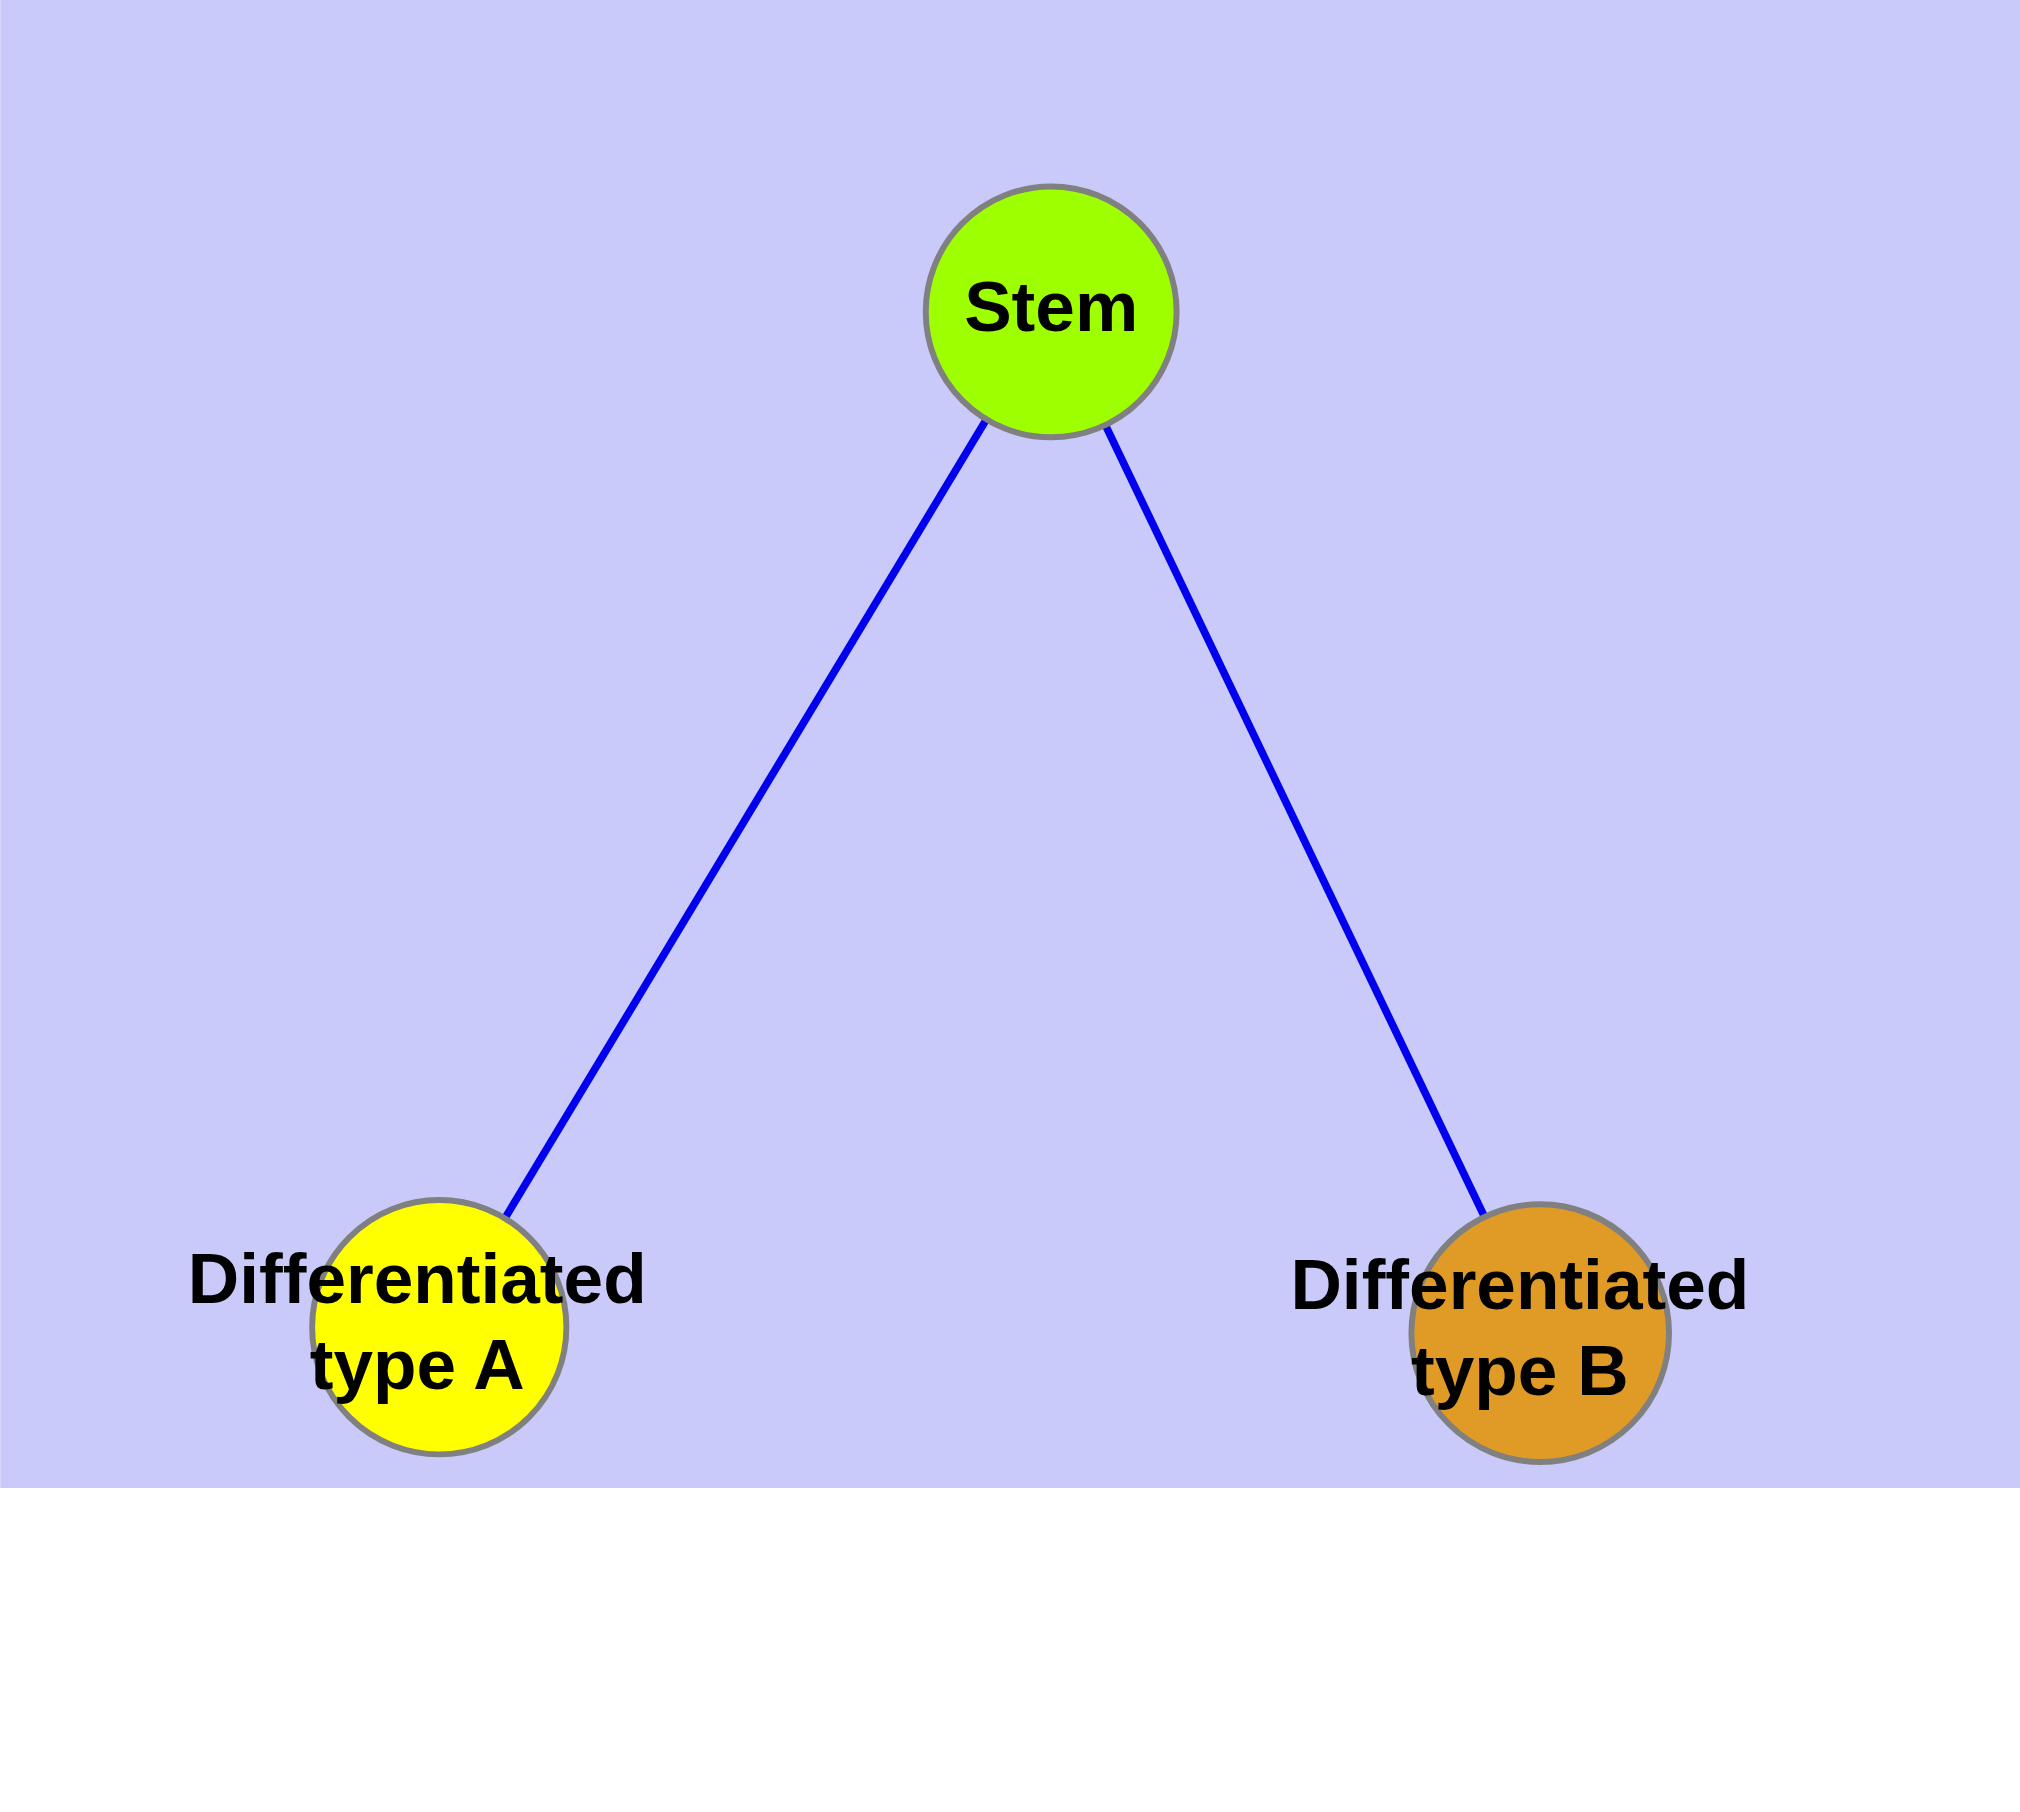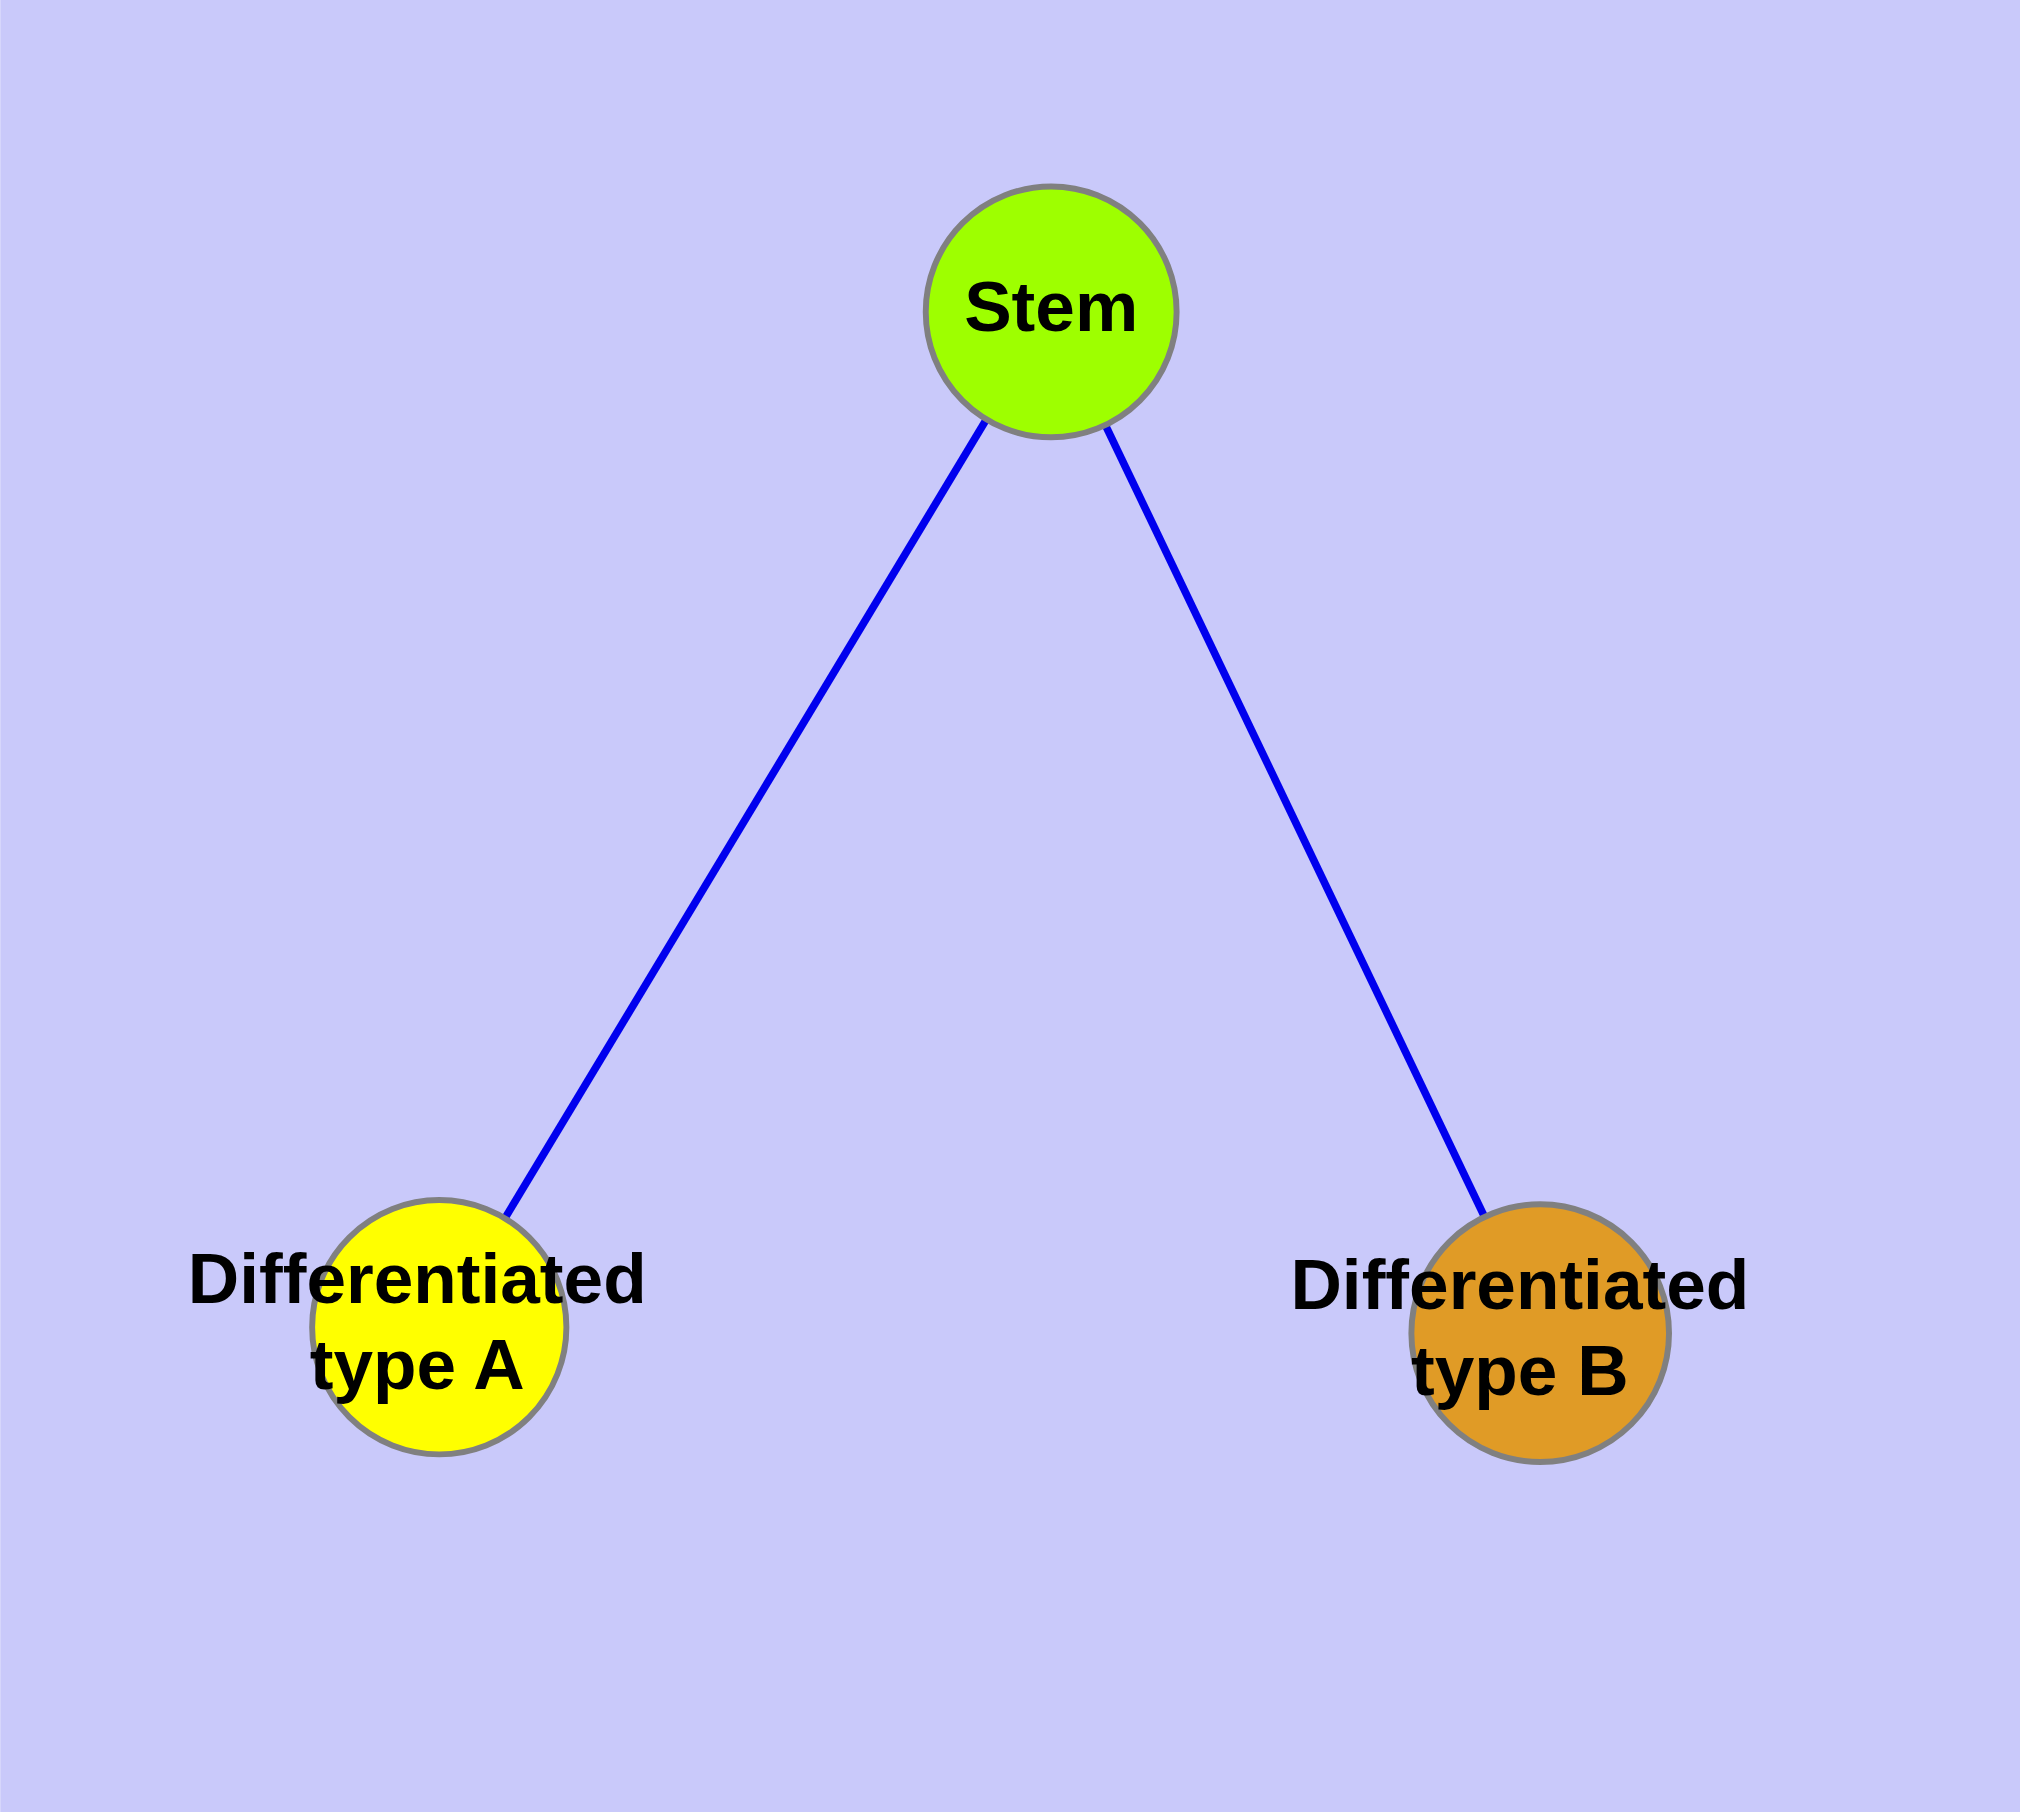--- a/index.html
+++ b/index.html
@@ -3,21 +3,21 @@
 <meta charset="utf-8">
 <style>
   html, body {
     margin: 0;
     padding: 0;
     background: #ffffff;
   }
   #canvas {
     position: relative;
     width: 2021px;
-    height: 1812px;
+    height: 1488px;
     overflow: hidden;
     font-family: "Liberation Sans", "DejaVu Sans", sans-serif;
   }
   #graph-svg {
     position: absolute;
     top: 0;
     left: 0;
     width: 2021px;
     height: 1812px;
     display: block;

